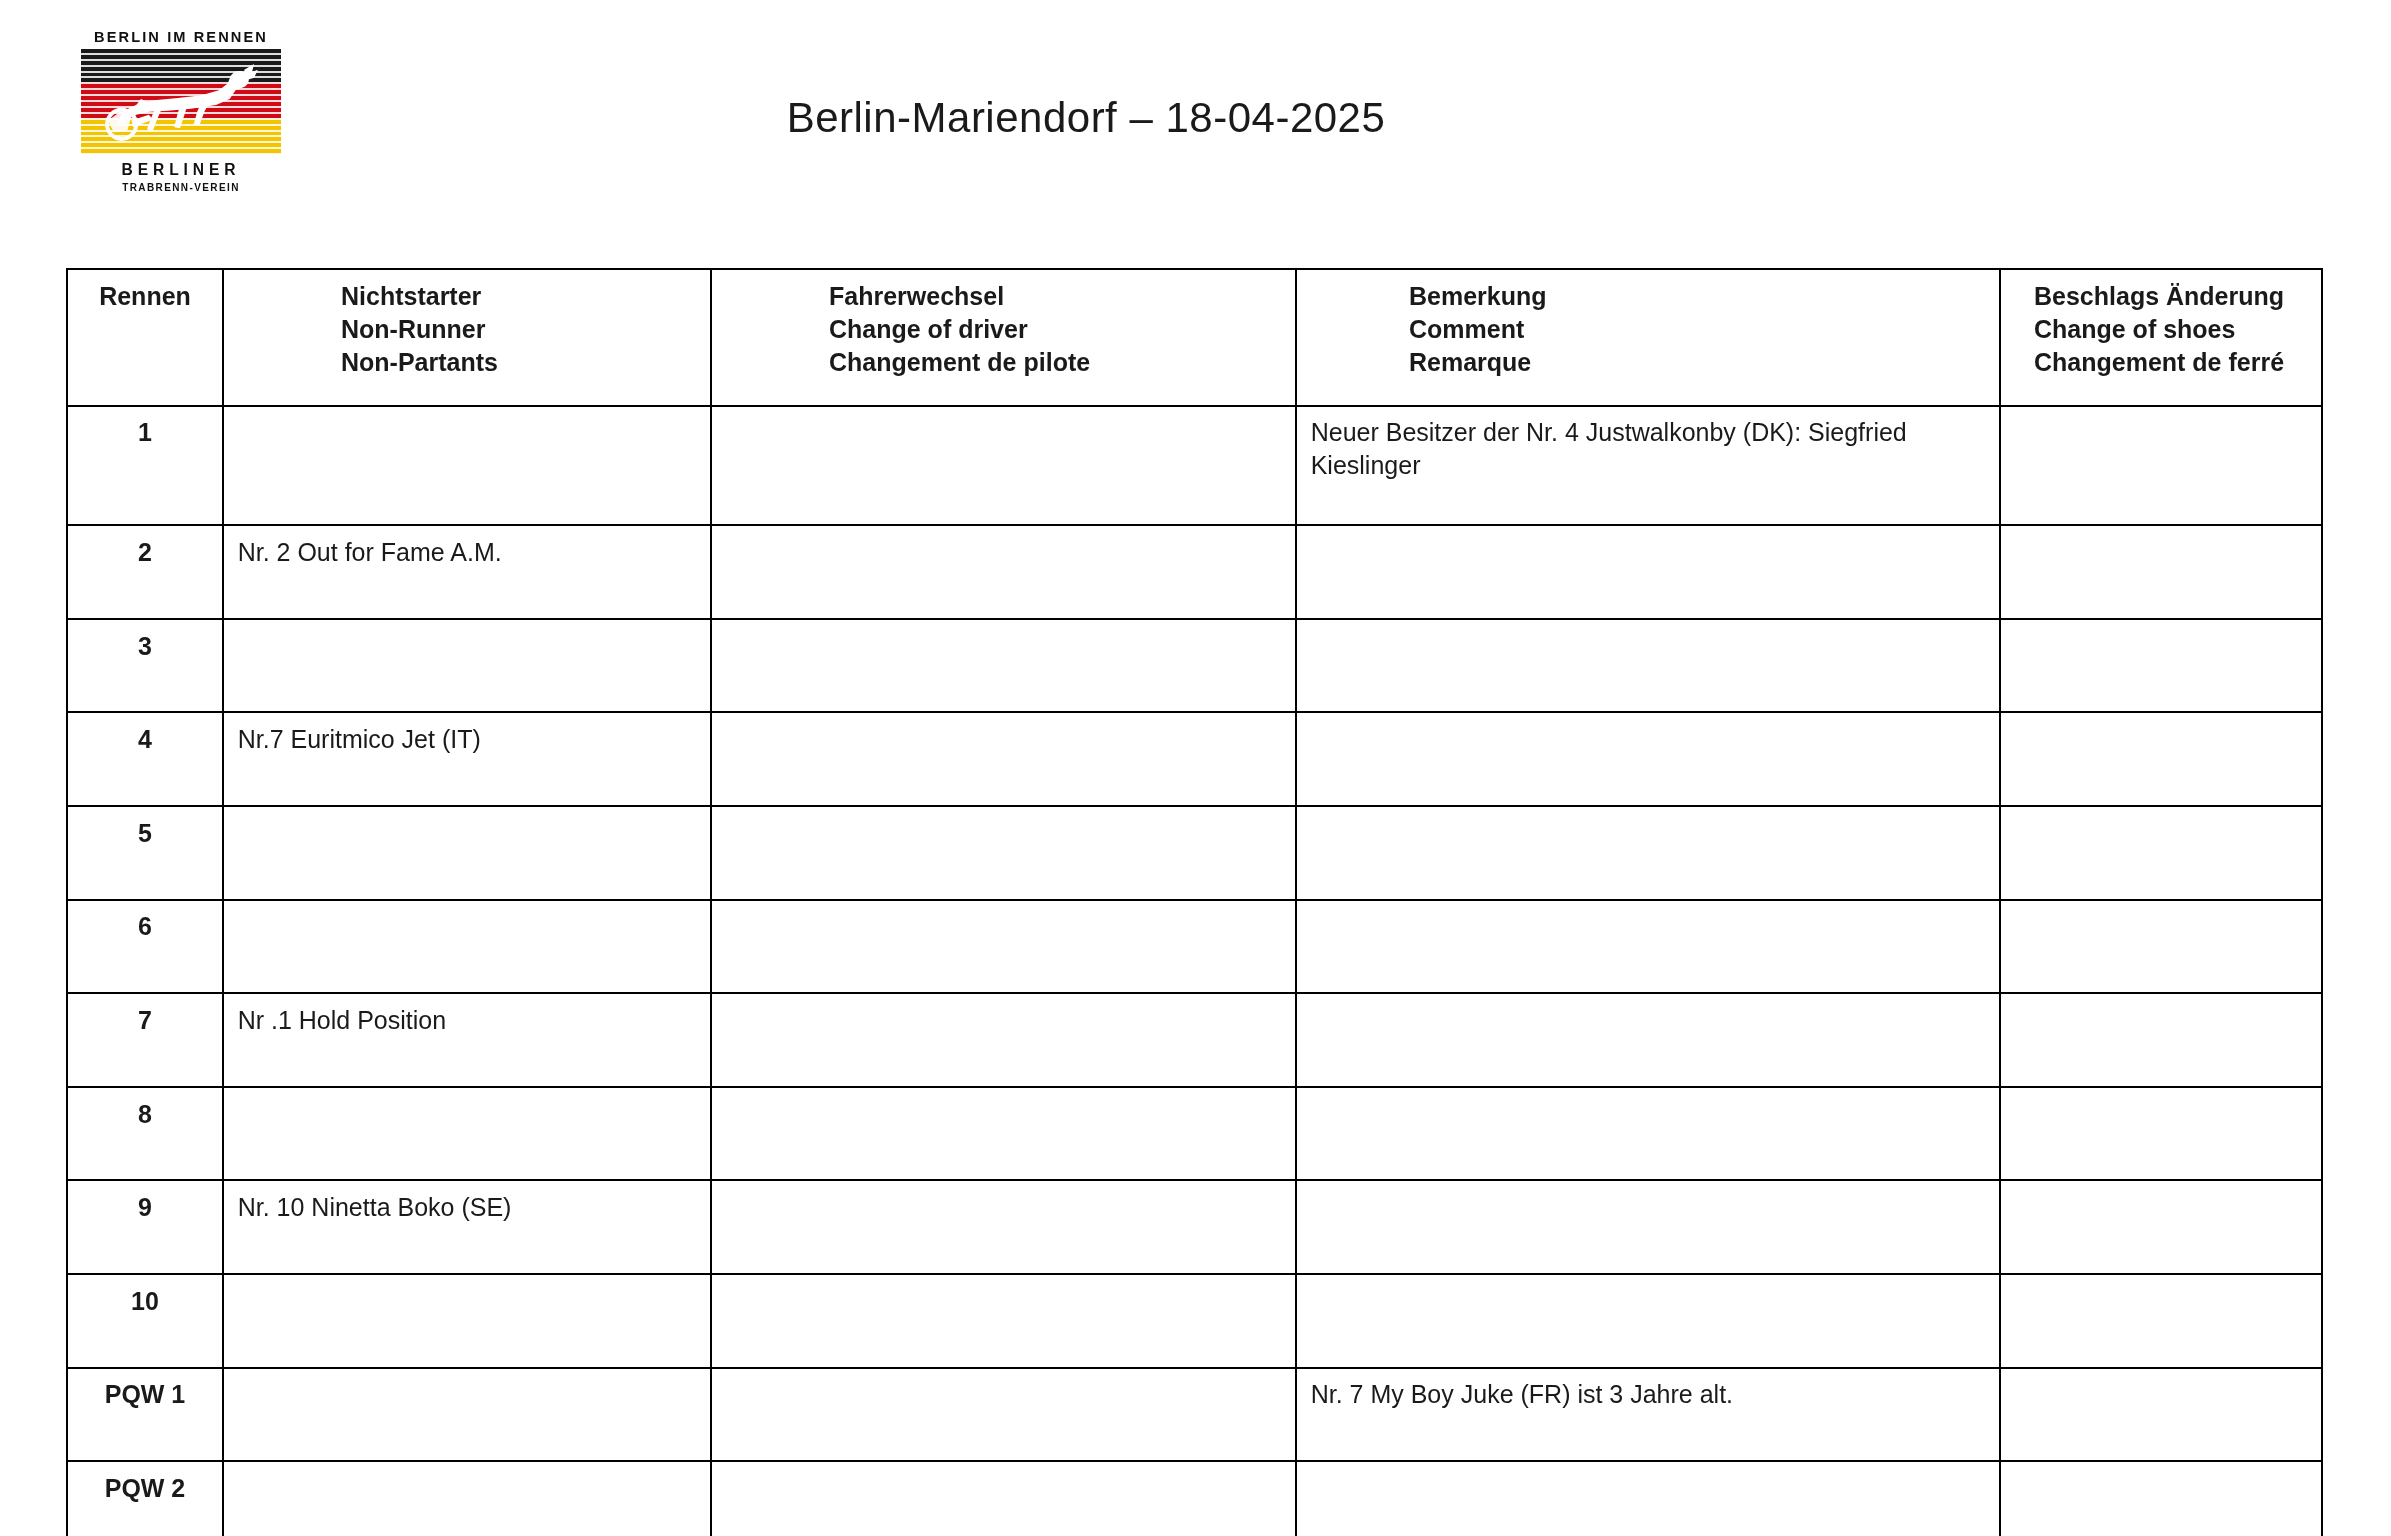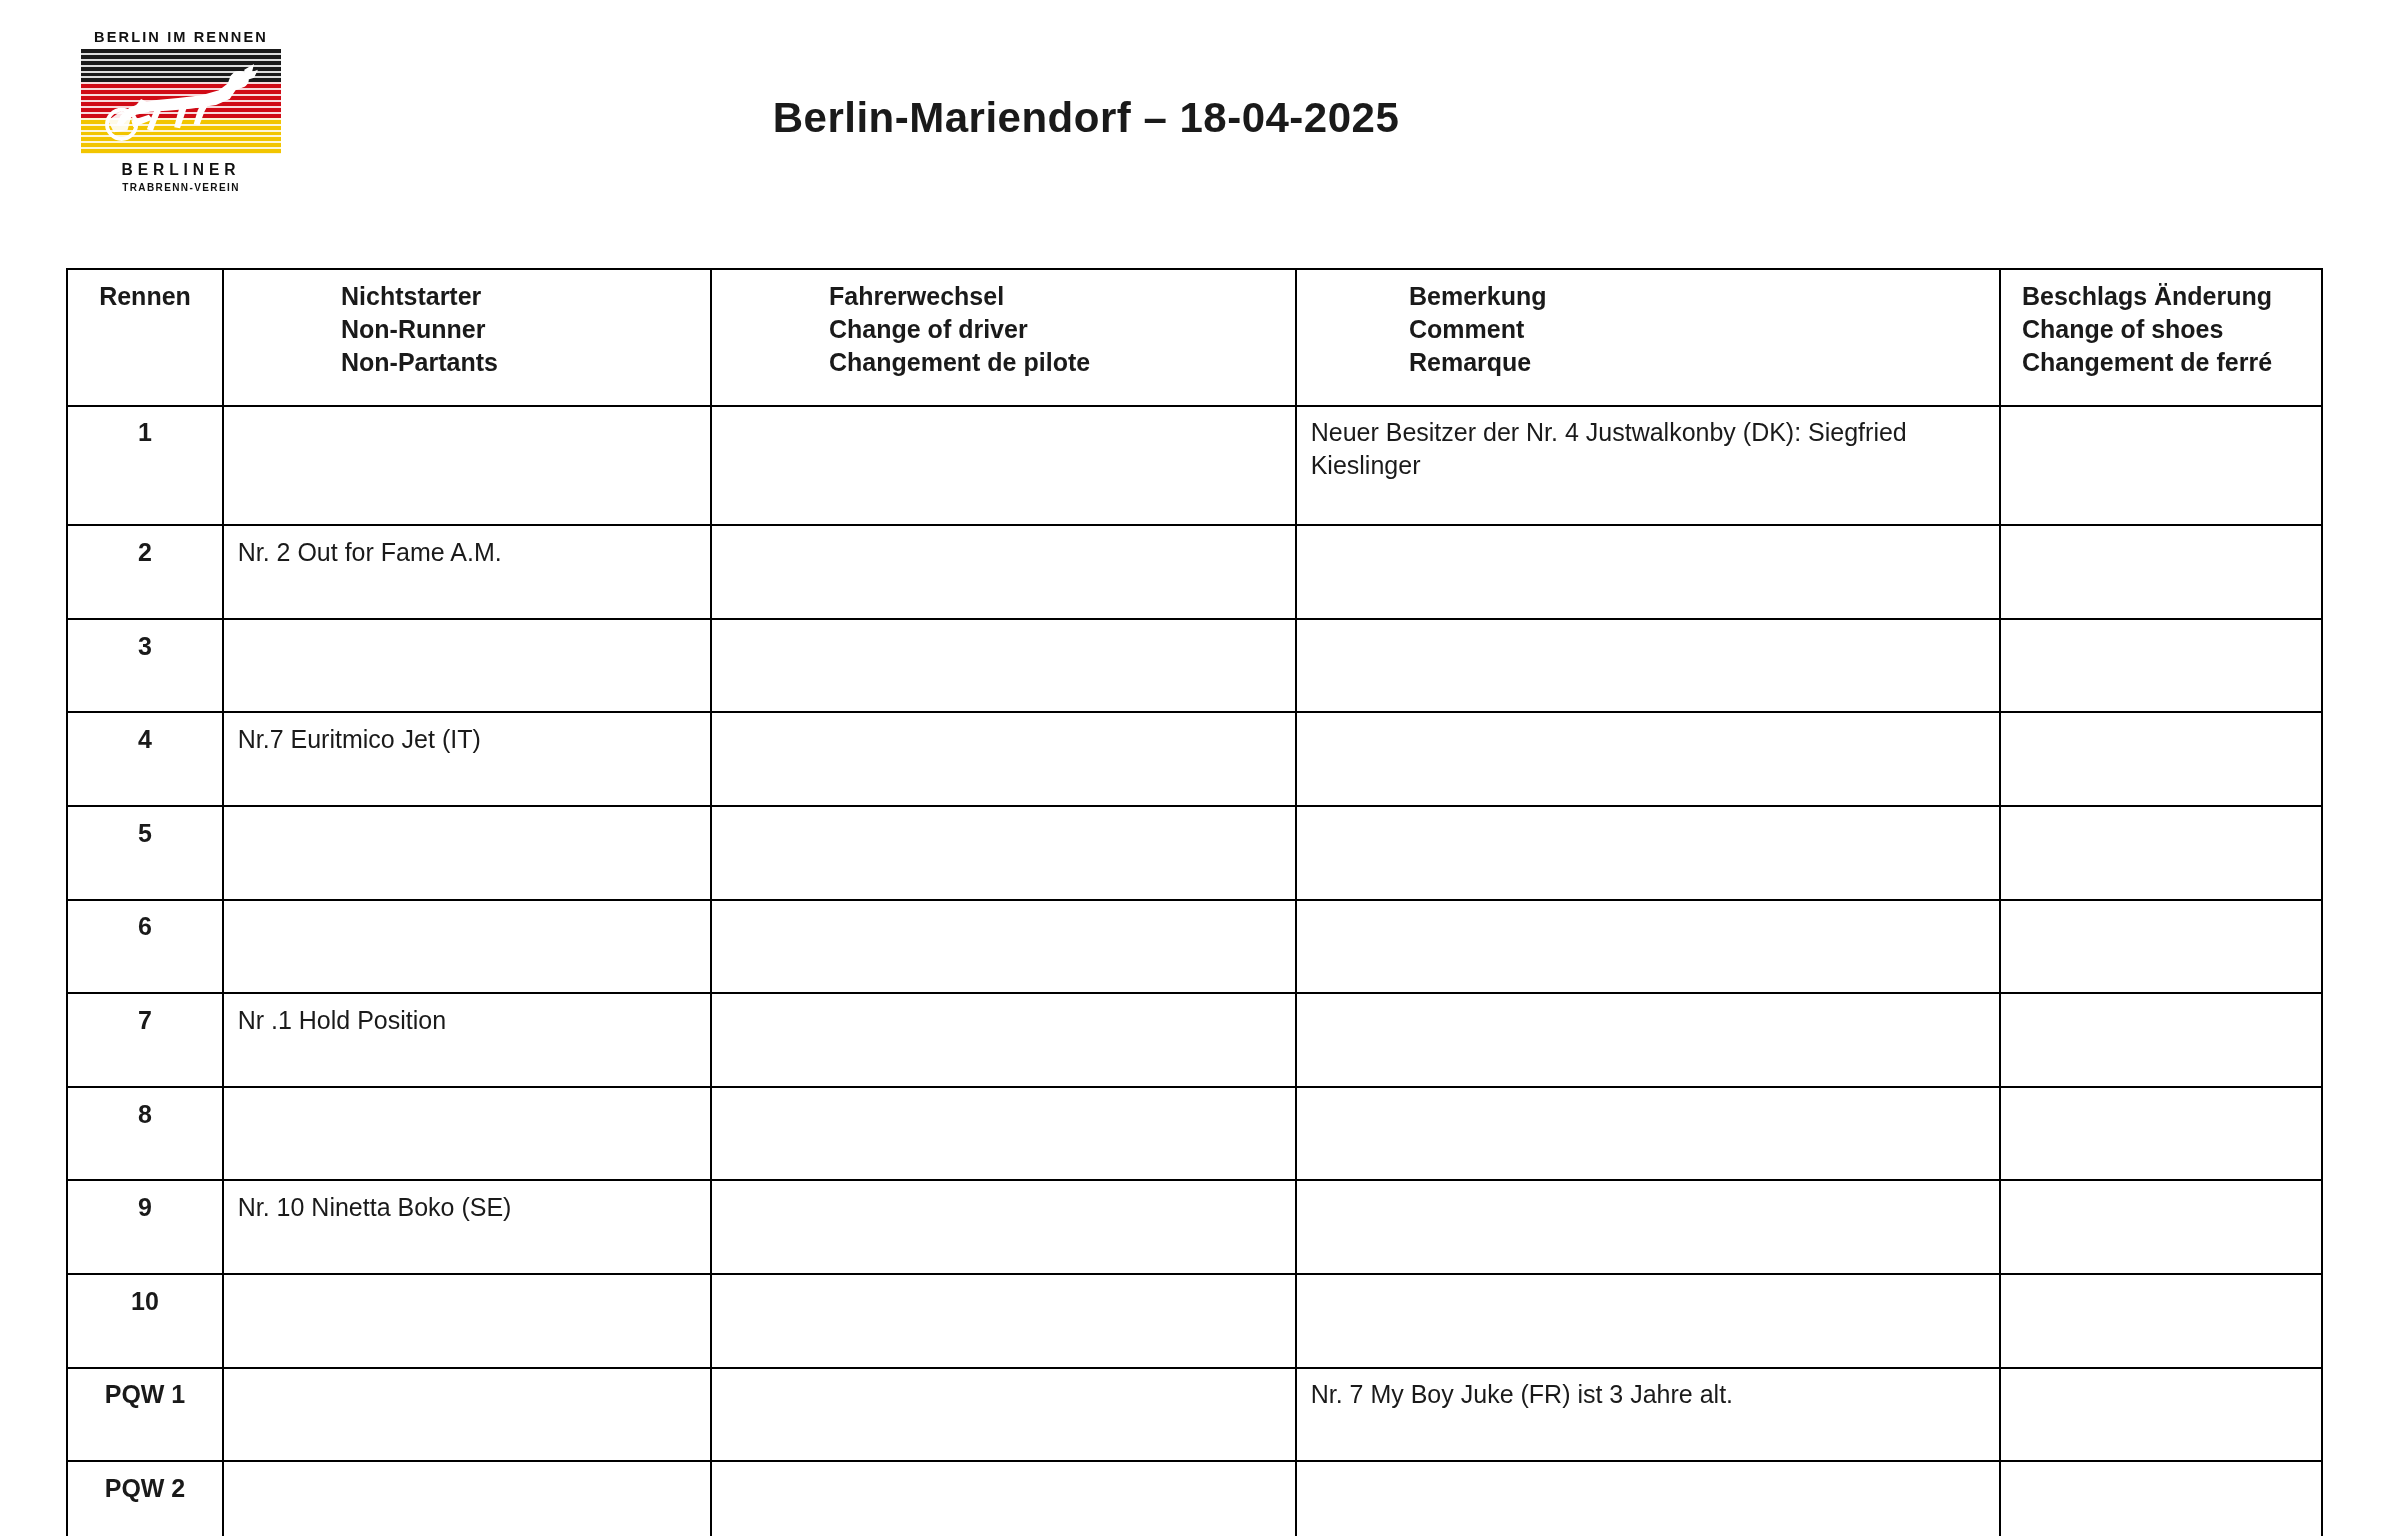--- a/index.html
+++ b/index.html
@@ -87,21 +87,21 @@
   }
 
   
   .doc-title {
     position: absolute;
     left: 0;
     top: 94px;
     width: 2391px;
     text-align: center;
     font-size: 42px;
-    font-weight: bold;
+    font-weight: normal;
     letter-spacing: 0.5px;
     color: #1a1a1a;
   }
   .title-inner {
     display: inline-block;
     margin-left: -219px;
   }
 
   
   .table-wrap {
@@ -144,21 +144,21 @@
     display: block;
     white-space: nowrap;
   }
   thead th.hdr-nonrun .hdr-line,
   thead th.hdr-driver .hdr-line {
     text-align: left;
   }
   thead th.hdr-nonrun { padding-left: 117px; }
   thead th.hdr-driver { padding-left: 117px; }
   thead th.hdr-comment { padding-left: 112px; }
-  thead th.hdr-shoes { padding-left: 21px; }
+  thead th.hdr-shoes { padding-left: 33px; }
 
   tbody td {
     height: 72px;
   }
   td.race-no {
     text-align: center;
     font-weight: bold;
     vertical-align: top;
     padding-top: 11.7px;
   }

